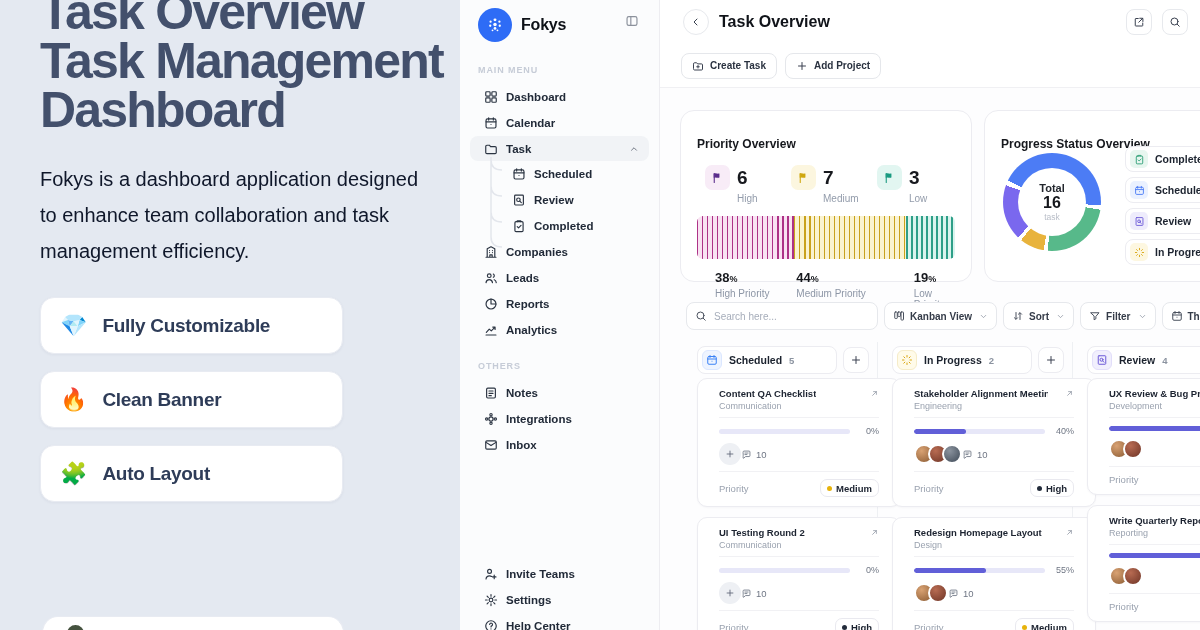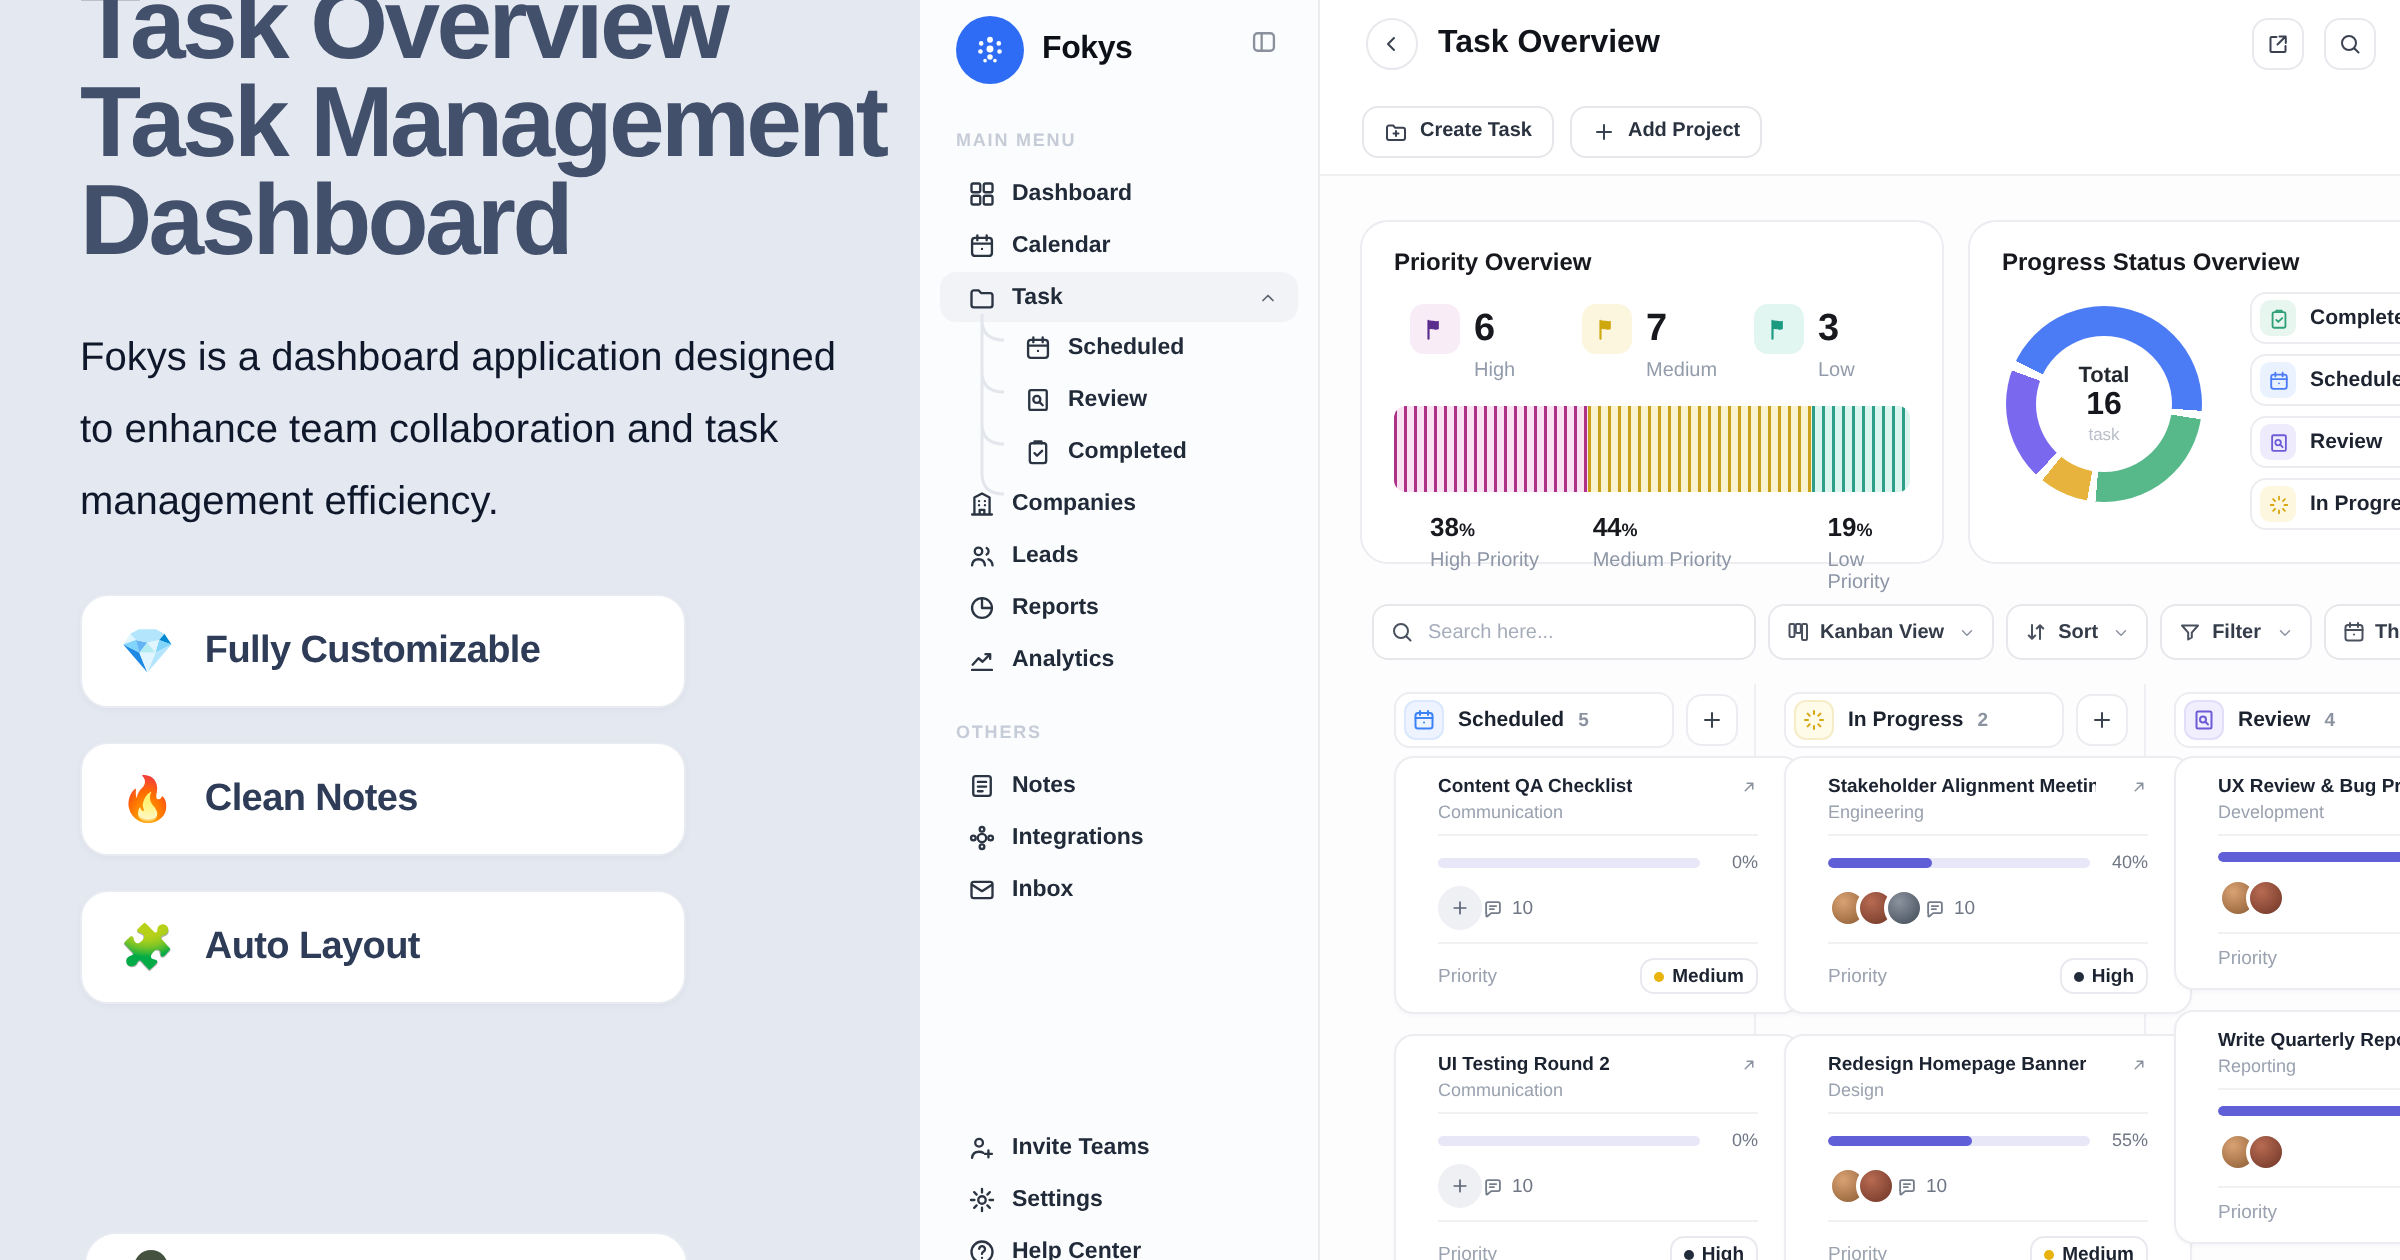--- a/index.html
+++ b/index.html
@@ -37,21 +37,21 @@
   
   .main{position:absolute;left:660px;top:0;width:540px;height:630px;background:#fdfdfe;overflow:hidden}
   .mhead{position:absolute;left:0;top:0;width:540px;height:44px;border-bottom:1px solid #f0f0f3;background:#fff}
   .back-btn{position:absolute;left:23px;top:9px;width:26px;height:26px;border:1px solid #e7e9ed;border-radius:50%;background:#fff;display:flex;align-items:center;justify-content:center;color:#3a4150;cursor:pointer;box-sizing:border-box}
   .mtitle{position:absolute;left:59px;top:13px;font-size:16px;font-weight:700;color:#101319}
   .hbtn{position:absolute;top:9px;width:26px;height:26px;border:1px solid #e7e9ed;border-radius:8px;background:#fff;display:flex;align-items:center;justify-content:center;color:#3a4150;cursor:pointer;box-sizing:border-box}
   .mtools{position:absolute;left:0;top:44px;width:540px;height:44px;border-bottom:1px solid #f0f0f3;display:flex;align-items:center;gap:8px;padding-left:21px;box-sizing:border-box;background:#fff}
   .tbtn{display:flex;align-items:center;gap:6px;height:26px;padding:0 10px;border:1px solid #e5e7eb;border-radius:8px;font-size:10px;font-weight:600;color:#2a3240;background:#fff;cursor:pointer}
   .tbtn svg{width:12px;height:12px;color:#3a4150}
 
-  .panel{position:absolute;background:#fff;border:1px solid #ececf1;border-radius:14px;box-sizing:border-box;padding:13px 16px}
+  .panel{position:absolute;background:#fff;border:1px solid #ececf1;border-radius:14px;box-sizing:border-box;padding:26px 16px}
   .panel-title{font-size:12px;font-weight:700;color:#16181d}
 
   
   #priority-card{left:20px;top:110px;width:292px;height:172px}
   .stats{display:flex;margin-top:14px}
   .stat{width:100px;padding-left:8px;box-sizing:border-box}
   .stat-top{display:flex;align-items:center;gap:7px}
   .chip{width:25px;height:25px;border-radius:7px;display:flex;align-items:center;justify-content:center}
   .chip svg{width:13px;height:13px}
   .chip.c-high{background:#f8ecf7;color:#5b2d8c}
@@ -270,21 +270,21 @@
     <div>Dashboard</div>
   </div>
   <div class="hero-desc">Fokys is a dashboard application designed to enhance team collaboration and task management efficiency.</div>
 
   <div class="feat" id="feat0">
     <span class="feat-emoji">💎</span>
     <span class="feat-label">Fully Customizable</span>
   </div>
   <div class="feat" id="feat1">
     <span class="feat-emoji">🔥</span>
-    <span class="feat-label">Clean Notes</span>
+    <span class="feat-label">Clean Banner</span>
   </div>
   <div class="feat" id="feat2">
     <span class="feat-emoji">🧩</span>
     <span class="feat-label">Auto Layout</span>
   </div>
   <div class="feat-partial">
       <div class="pemoji"></div>
     </div>
 </div>
 
@@ -753,21 +753,21 @@
       <div class="crow2">
           <span class="cpr">Priority</span>
           <span class="badge">
             <span class="dot dot-high"></span>
             <span>High</span>
           </span>
         </div>
     </div>
     <div class="card">
       <div class="crow1">
-          <div class="ctitle">Redesign Homepage Banner</div>
+          <div class="ctitle">Redesign Homepage Layout</div>
           <svg class="ic caur">
             <use href="#aur"></use>
           </svg>
         </div>
       <div class="cteam">Design</div>
       <div class="cdiv"></div>
       <div class="cprog">
           <div class="ctrack">
             <div class="cfill" style="width: 55%;"></div>
           </div>

